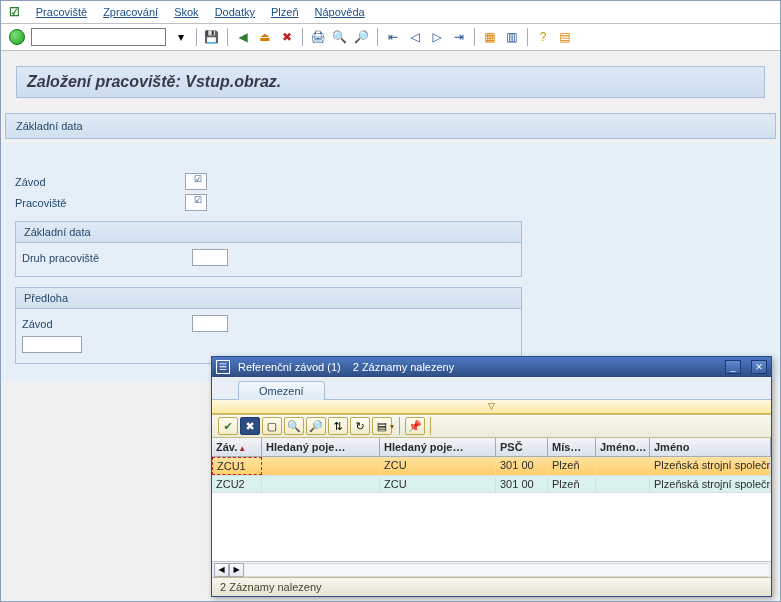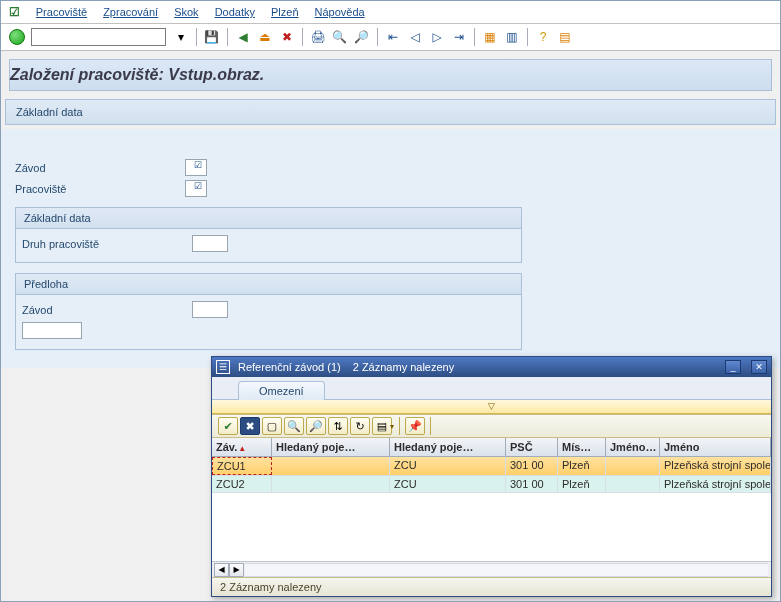--- a/index.html
+++ b/index.html
@@ -73,22 +73,22 @@
   .icon-back { color: #2e7d32; }
   .icon-cancel { color: #c02020; }
   .icon-blue { color: #1a4e8a; }
   .icon-orange { color: #d97d00; }
   .icon-yellow { color: #c79a00; }
   .icon-green { color: #2e7d32; }
   
   .page-title-band {
     background: linear-gradient(#dce8f6, #cdddee);
     border: 1px solid #a9c0d8;
-    margin: 8px;
-    padding: 6px 0;
+    margin: 15px;
+    padding: 6px 10px;
   }
   .page-title-band h1 {
     font-style: italic;
     font-weight: bold;
     font-size: 16px;
     color: #3a3a4a;
   }
   
   .sub-label-bar {
     background: linear-gradient(#dfeaf6, #d2e0ee);
@@ -271,21 +271,21 @@
   .gr-cell {
     border-right: 1px solid #d8dee6;
     padding: 2px 4px;
     white-space: nowrap;
     overflow: hidden;
     color: #2c2c2c;
   }
   .grid-row.selected .gr-cell:first-child {
     border: 1px dashed #c02020;
   }
-  .c-zav { width: 60px; }
+  .c-zav { width: 50px; }
   .c-hp1 { width: 118px; }
   .c-hp2 { width: 116px; }
   .c-psc { width: 52px; }
   .c-mis { width: 48px; }
   .c-jm1 { width: 54px; }
   .c-jm2 { flex: 1; }
   
   .popup-scrollbar {
     height: 16px;
     background: #eceef2;

